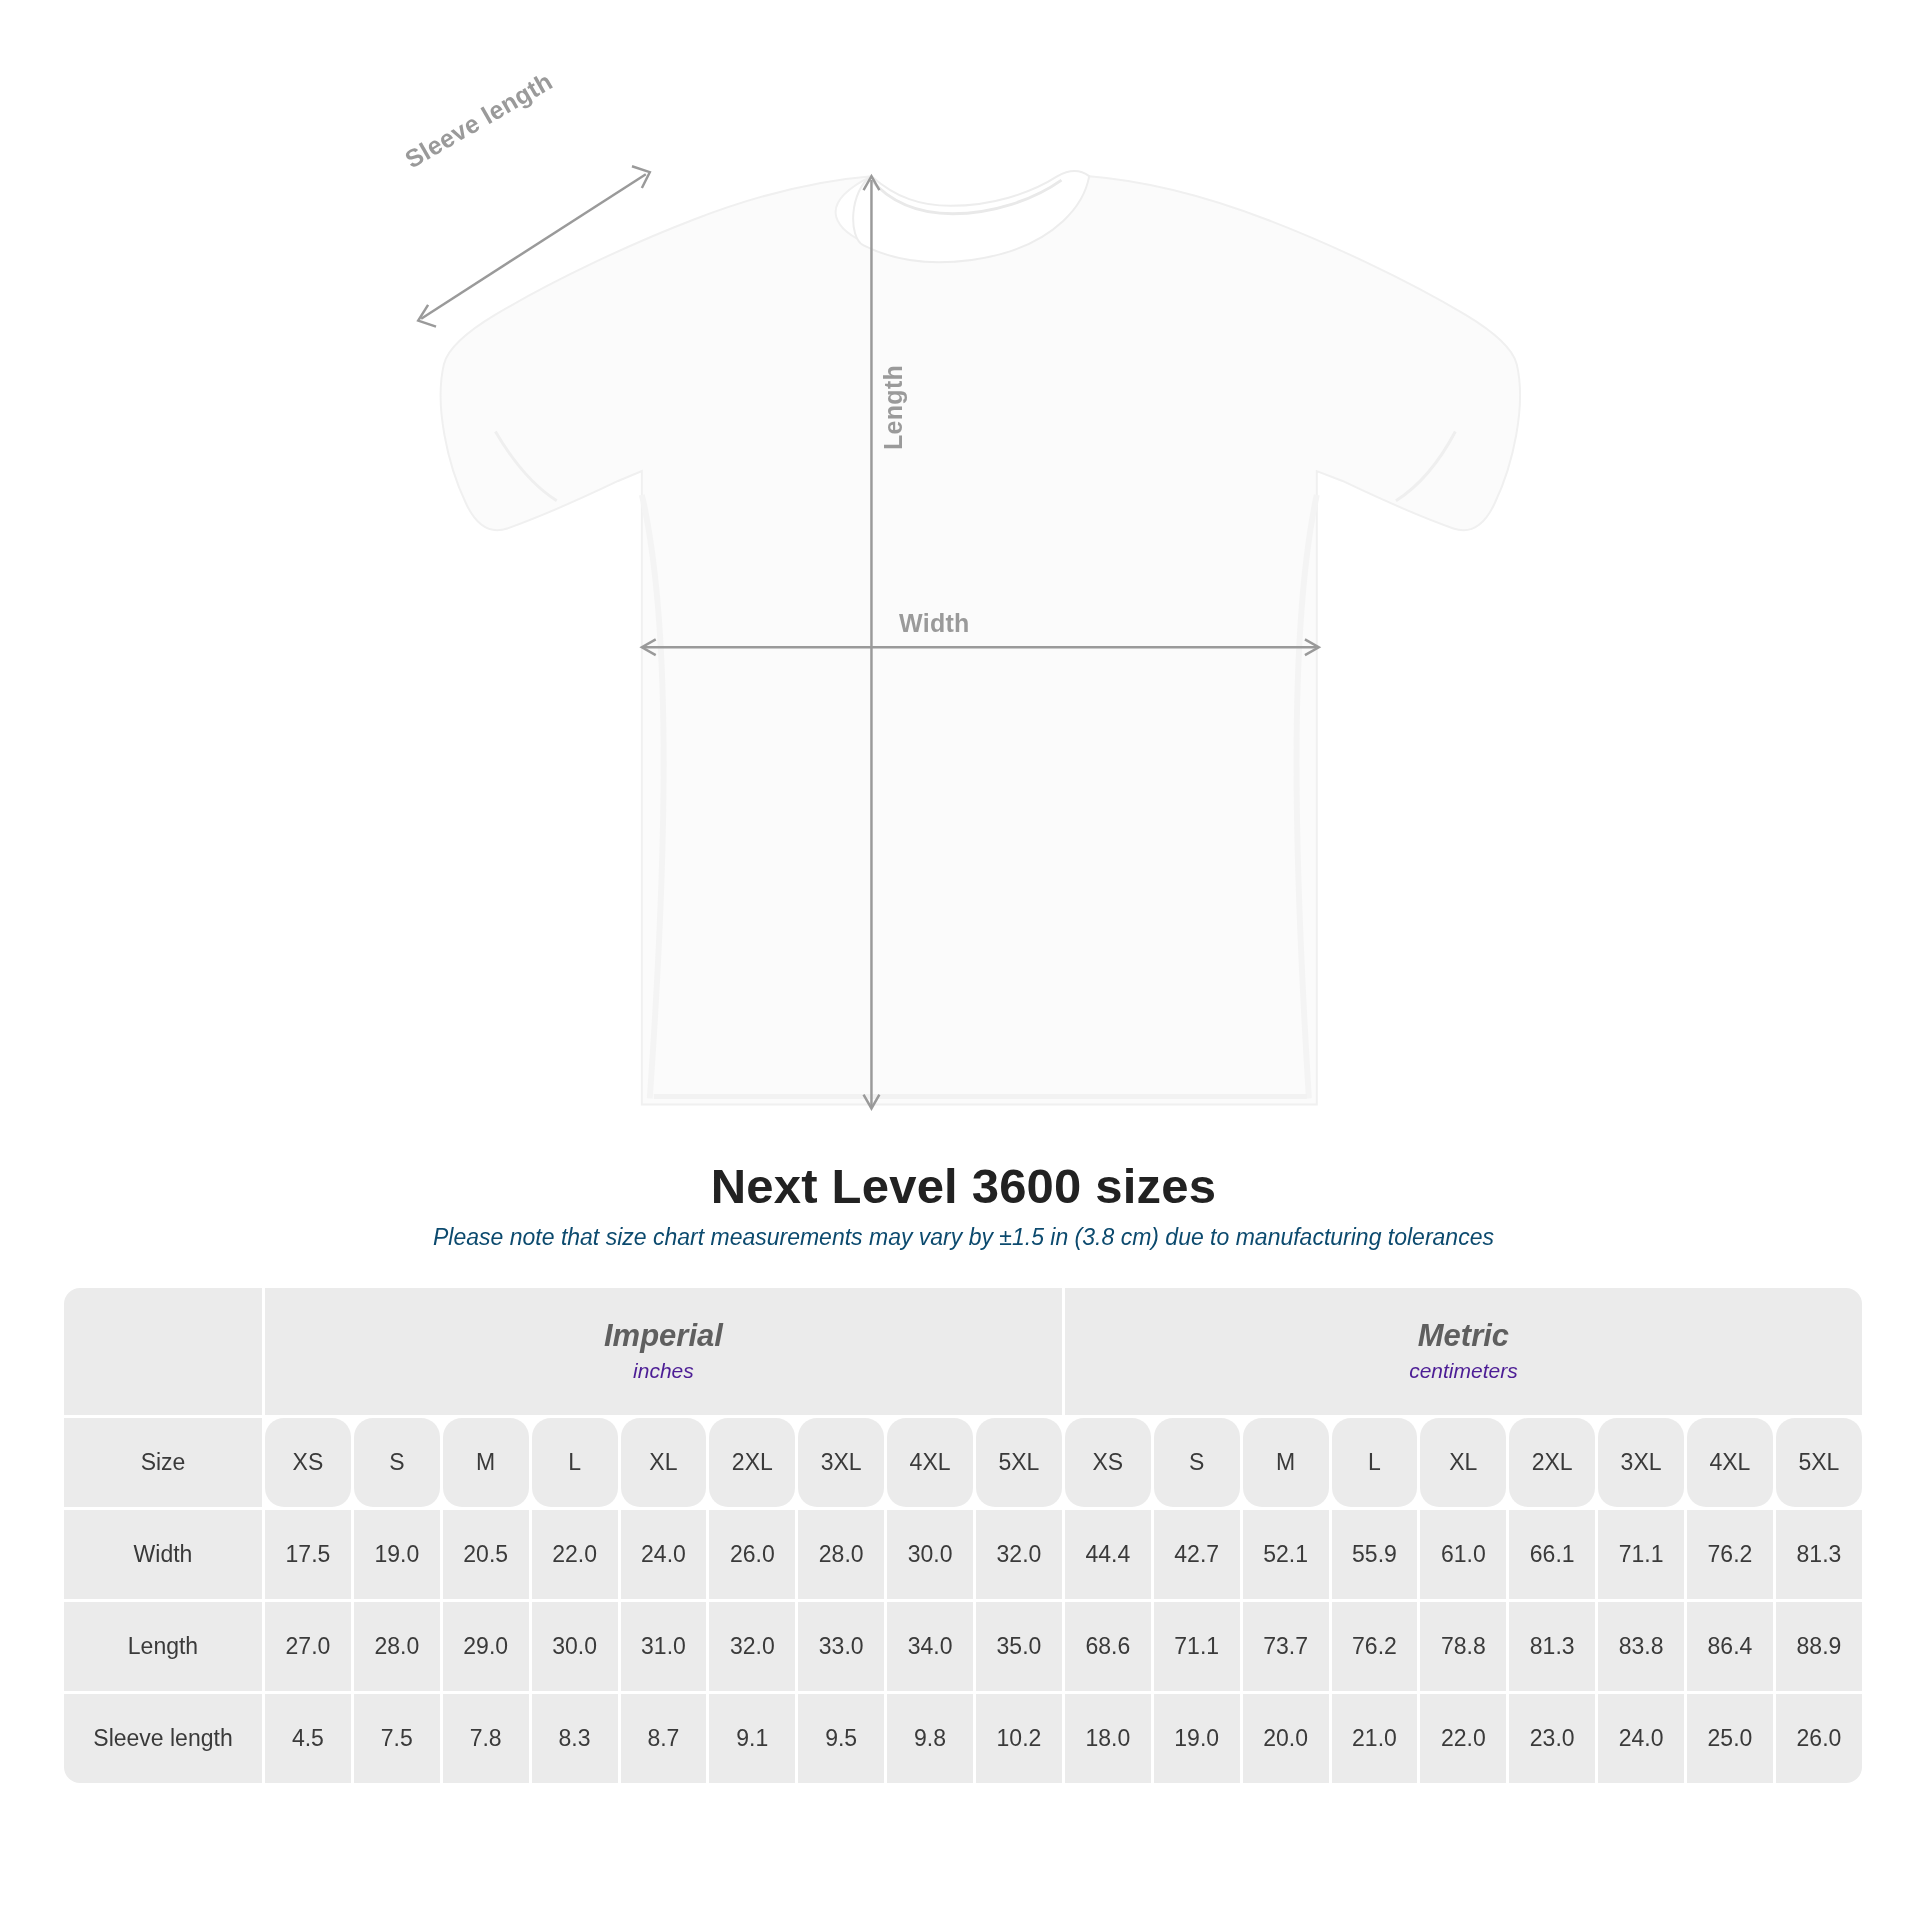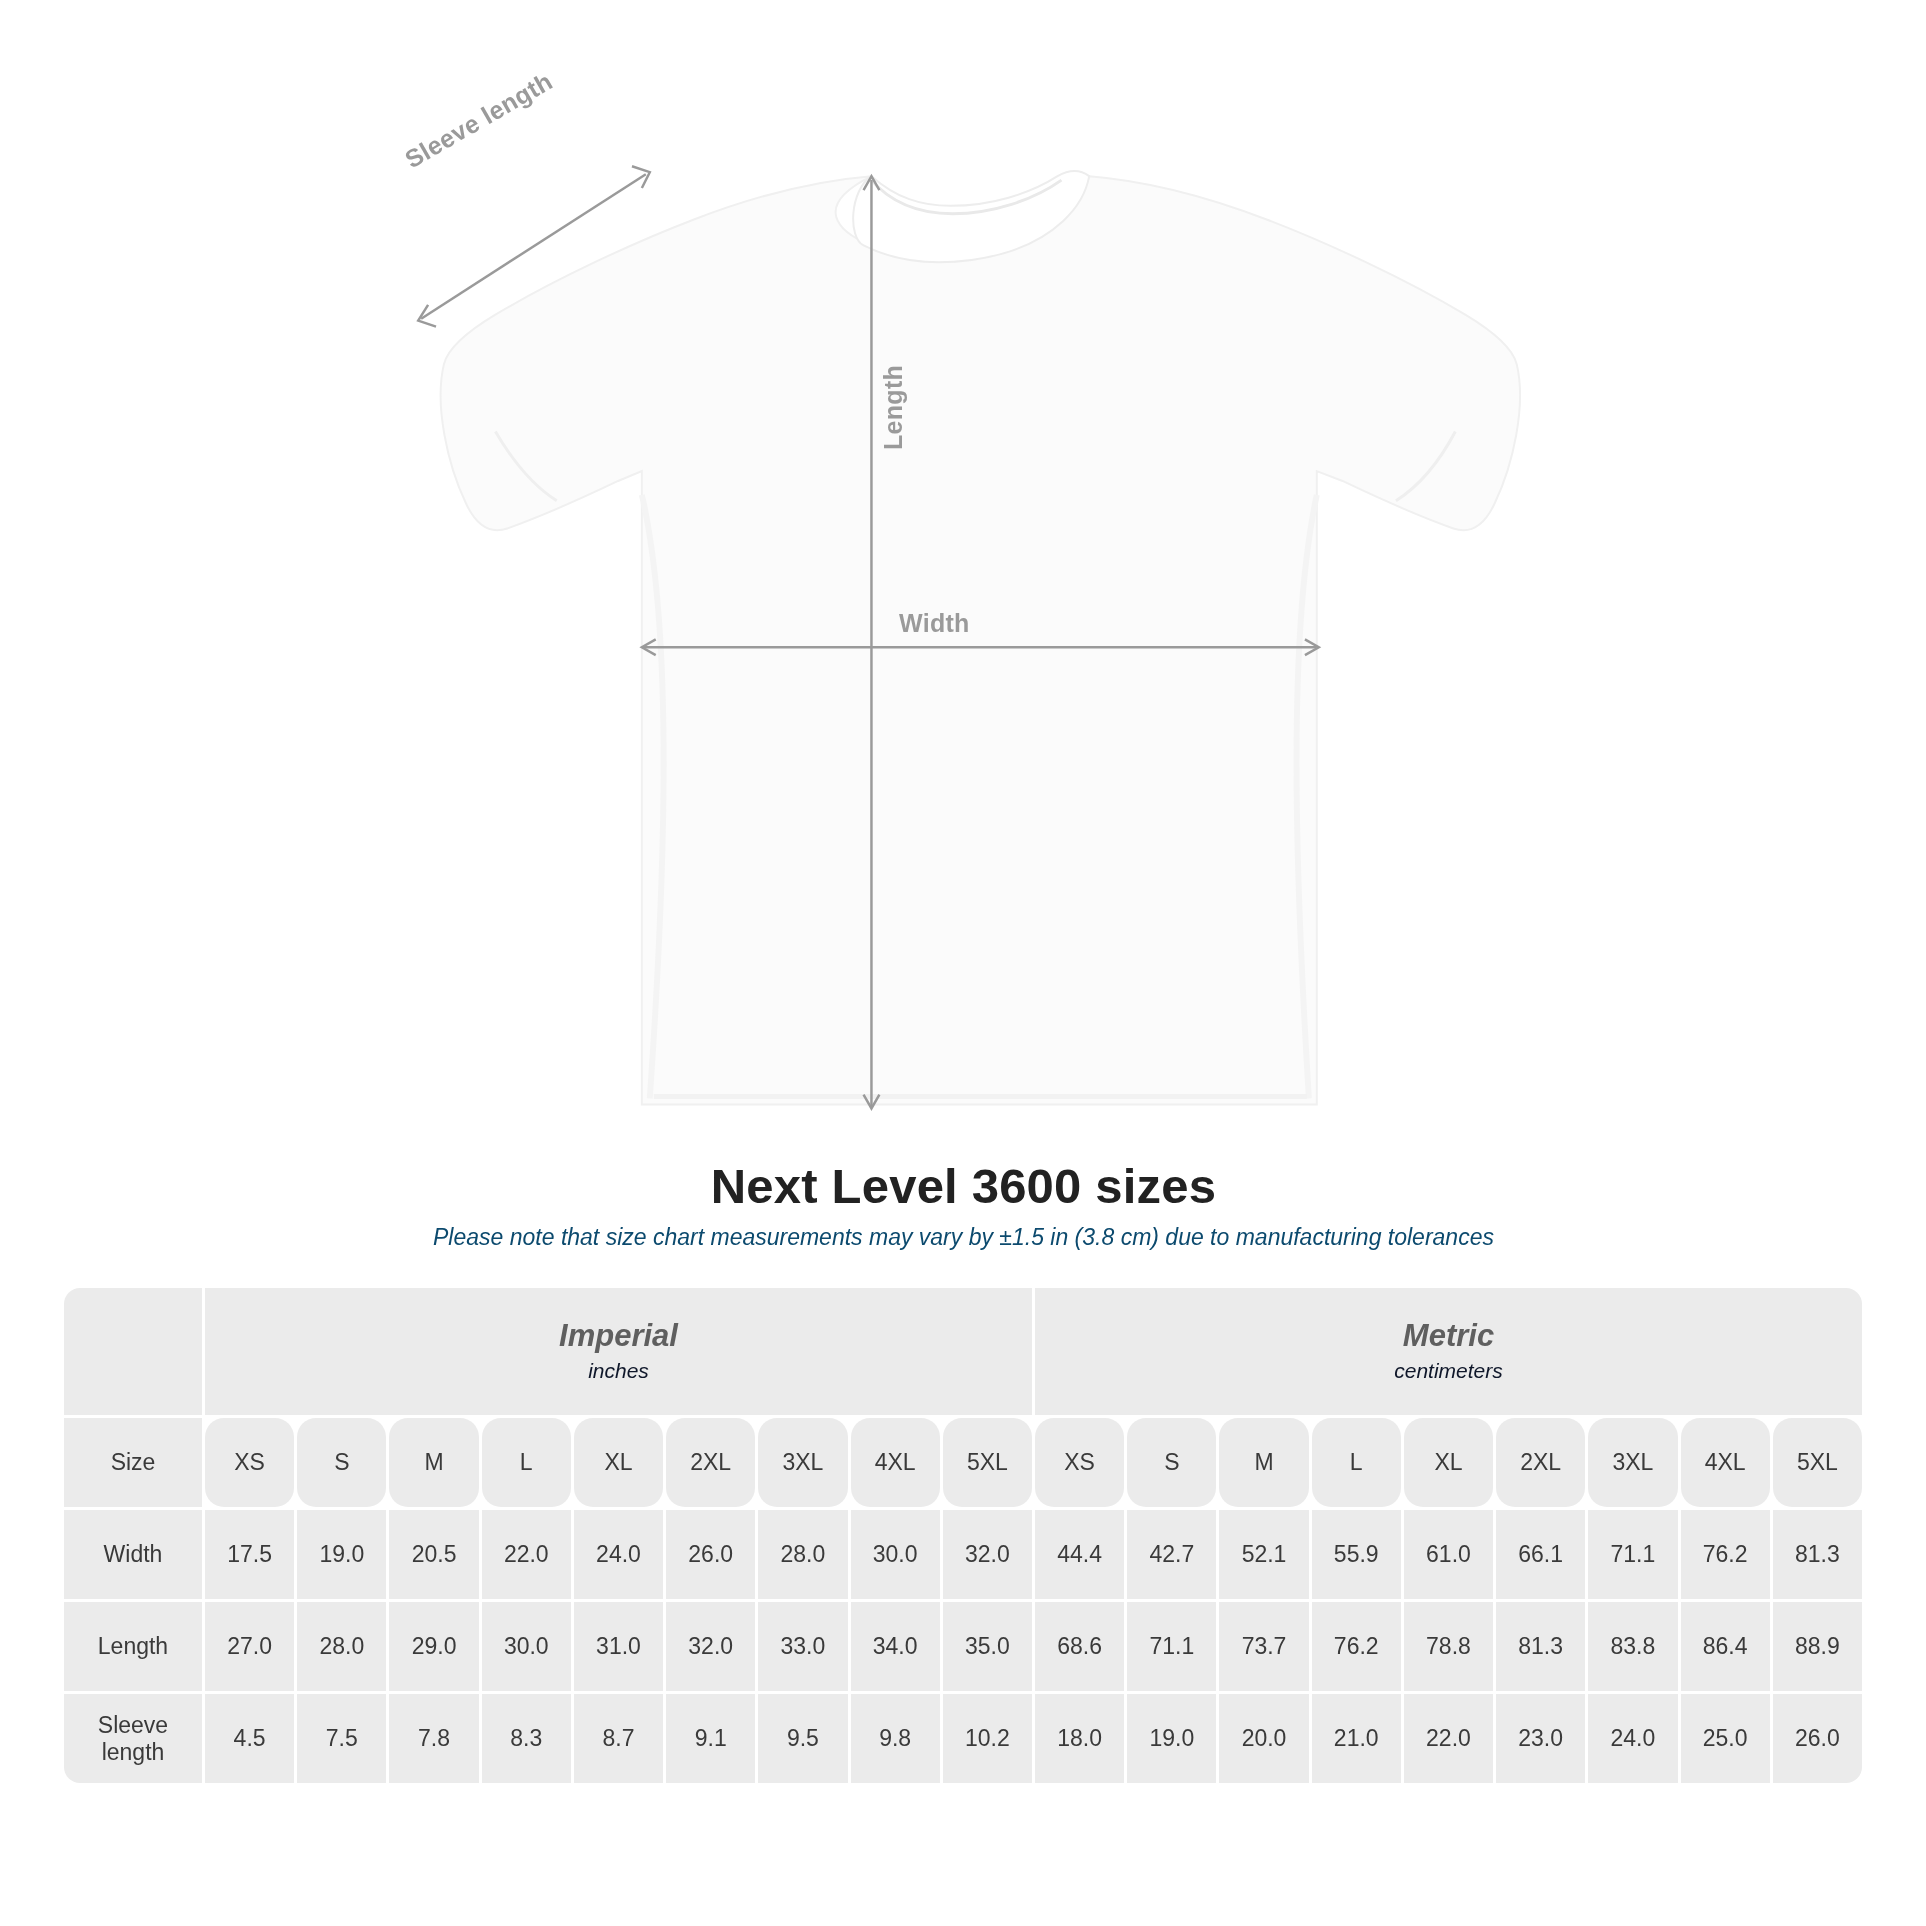--- a/index.html
+++ b/index.html
@@ -103,40 +103,40 @@
     font-size: 31px;
     font-weight: bold;
     font-style: italic;
     color: #5f5f5f;
     display: block;
     line-height: 1.25;
   }
   .sys-unit {
     font-size: 21px;
     font-style: italic;
-    color: #0f172a;
+    color: #4c1d95;
     display: block;
     line-height: 1.4;
   }
   .rowhead {
     font-weight: bold;
     color: #3a3a3a;
     font-size: 25px;
   }
   .colhead {
     font-weight: bold;
     color: #3a3a3a;
     font-size: 24px;
     border-radius: 19px;
   }
   .corner-tl { border-top-left-radius: 16px; }
   .corner-tr { border-top-right-radius: 16px; margin-top: 12px; }
   .corner-bl { border-bottom-left-radius: 16px; }
   .corner-br { border-bottom-right-radius: 16px; }
-  .col-label { width: 138px; }
+  .col-label { width: 198px; }
 </style>
 </head>
 <body>
 
 <div class="page">
 
   <div class="shirt-area">
     <svg class="shirt-svg" width="1927" height="1148" viewBox="0 0 1946 1160">
 
       <g>

